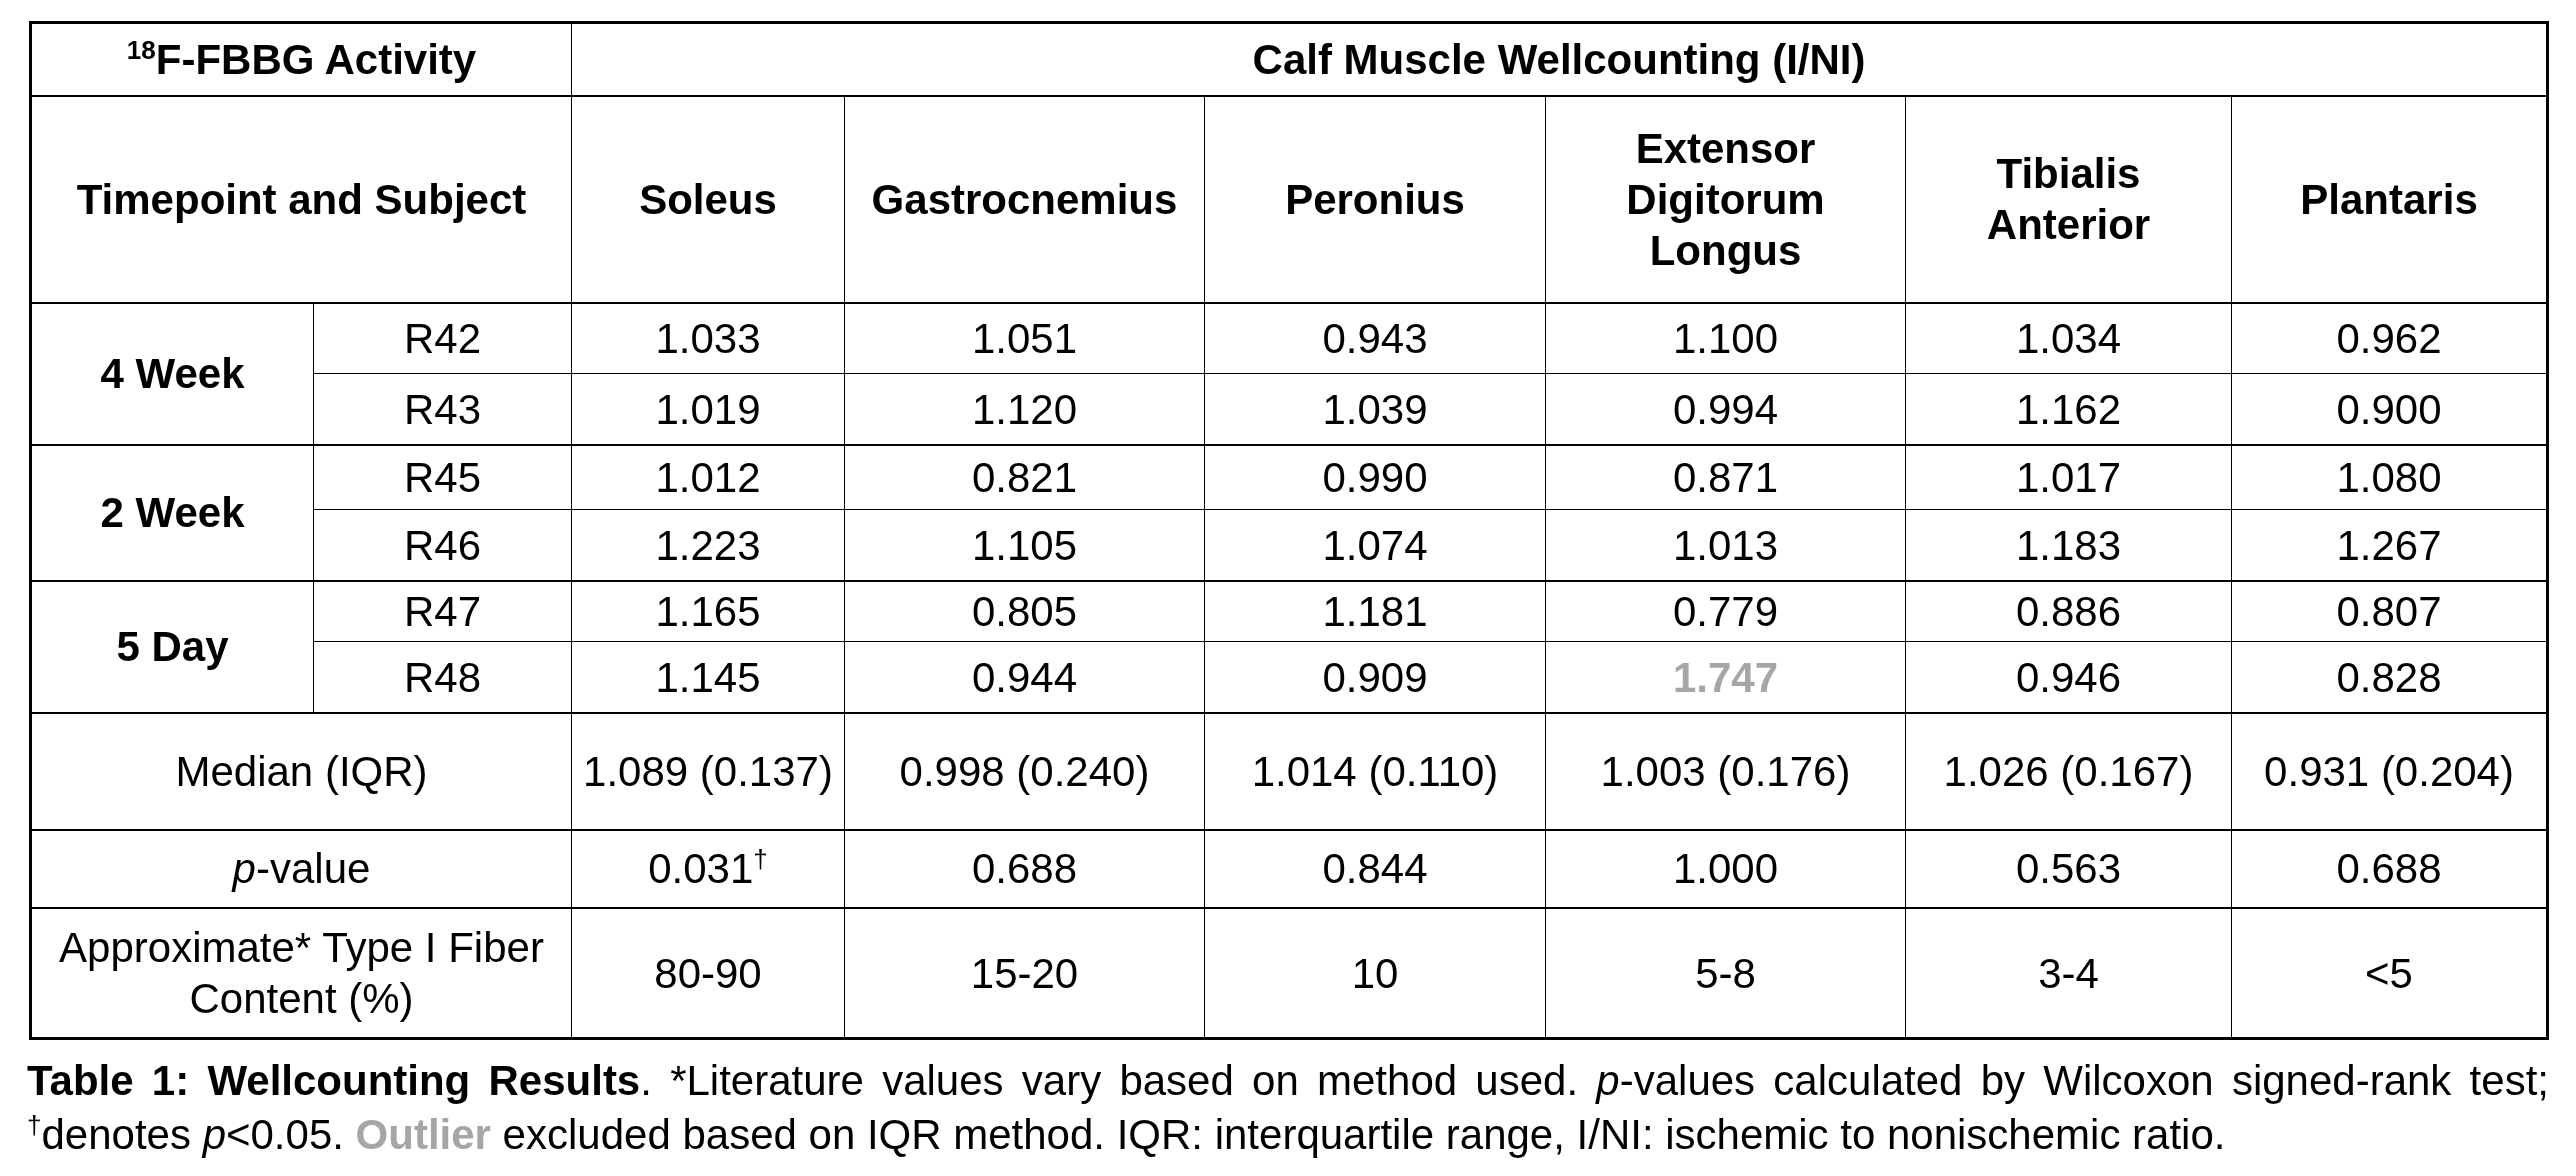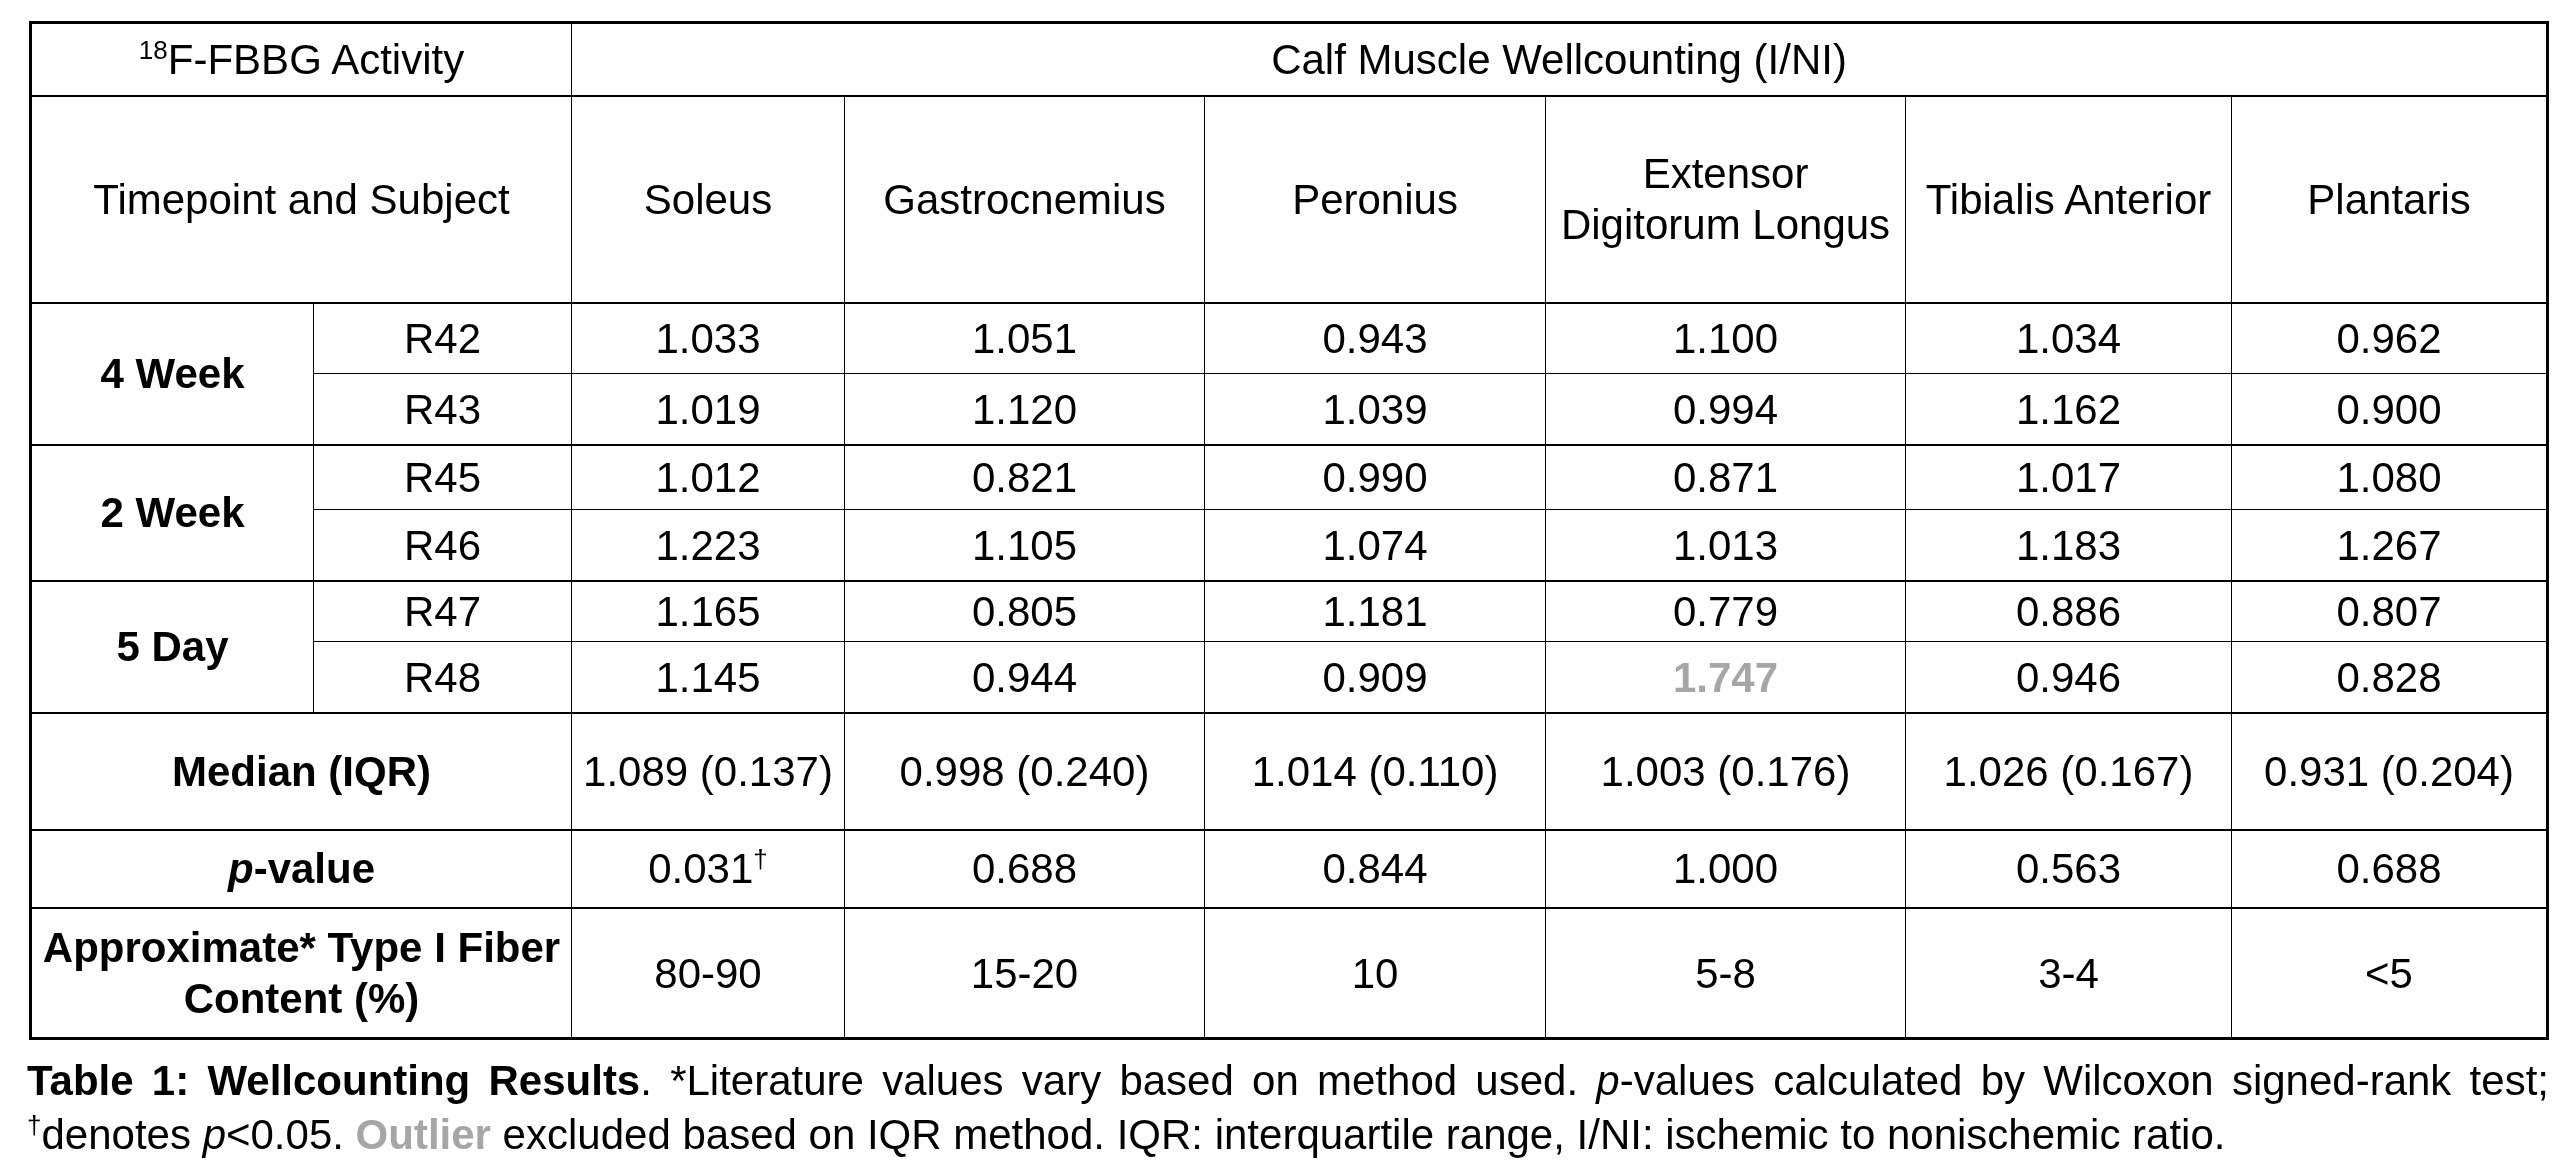--- a/index.html
+++ b/index.html
@@ -26,29 +26,29 @@
   }
   table.wellcount td, table.wellcount th {
     border: 1.9px solid #000;
     text-align: center;
     vertical-align: middle;
     font-size: 42px;
     line-height: 1.22;
     padding: 3.9px 9.7px;
     overflow: hidden;
   }
-  table.wellcount th { font-weight: normal; }
+  table.wellcount th { font-weight: bold; }
   tr.thick-top td, tr.thick-top th { border-top: 2.9px solid #000; }
   td.subject-cell {
     text-align: left;
     padding-left: 24px;
     font-weight: normal;
   }
   td.timepoint-cell { font-weight: bold; border-radius: 18px; }
-  td.label-cell { font-weight: bold; border-radius: 16px; }
+  td.label-cell { font-weight: normal; border-radius: 16px; }
   td.fiber-label { padding: 3.9px 54px; }
   td.outlier { color: #a6a6a6; font-weight: bold; }
   sup.iso {
     font-size: 0.62em;
     vertical-align: super;
     line-height: 0;
   }
   sup.dagger {
     font-size: 0.62em;
     vertical-align: super;

